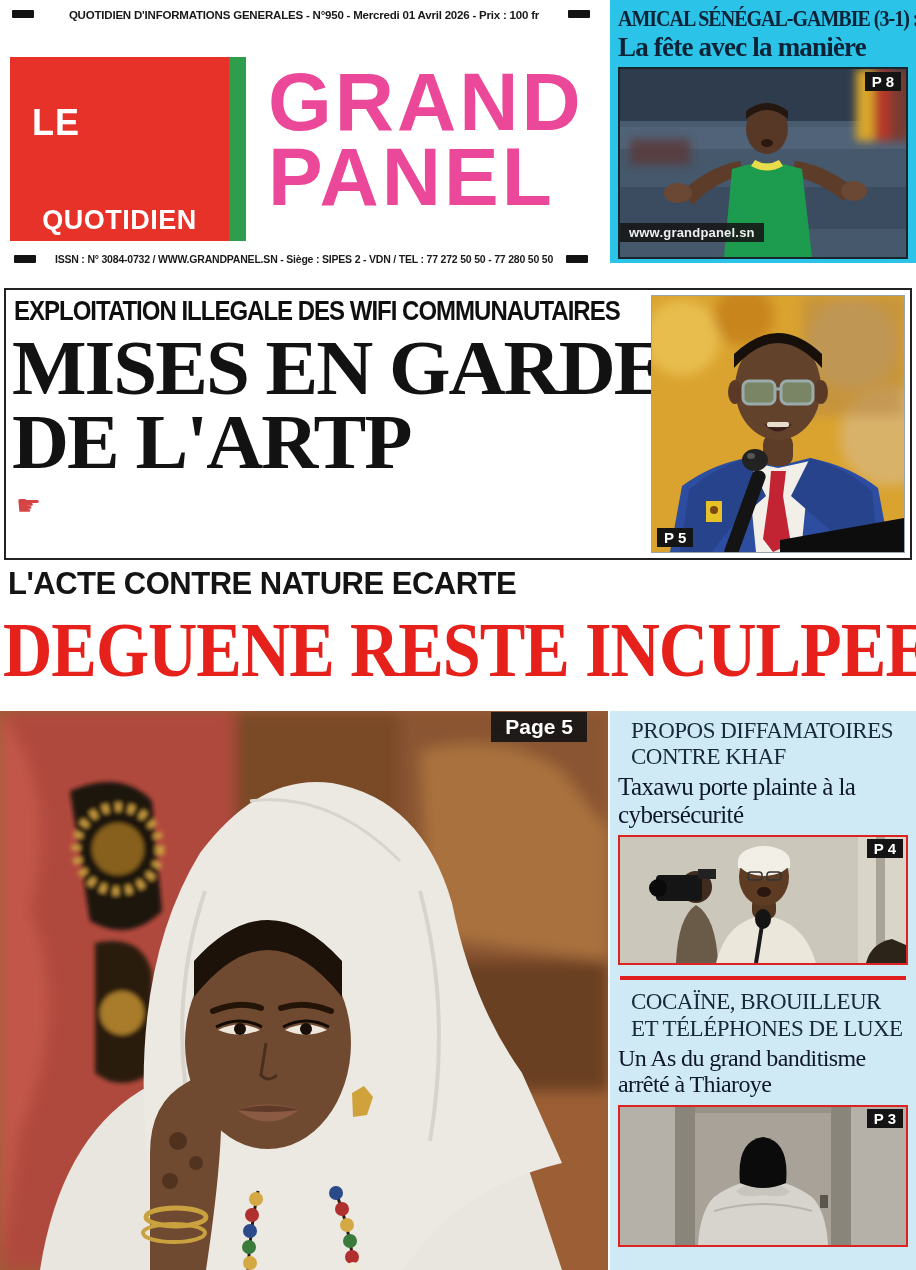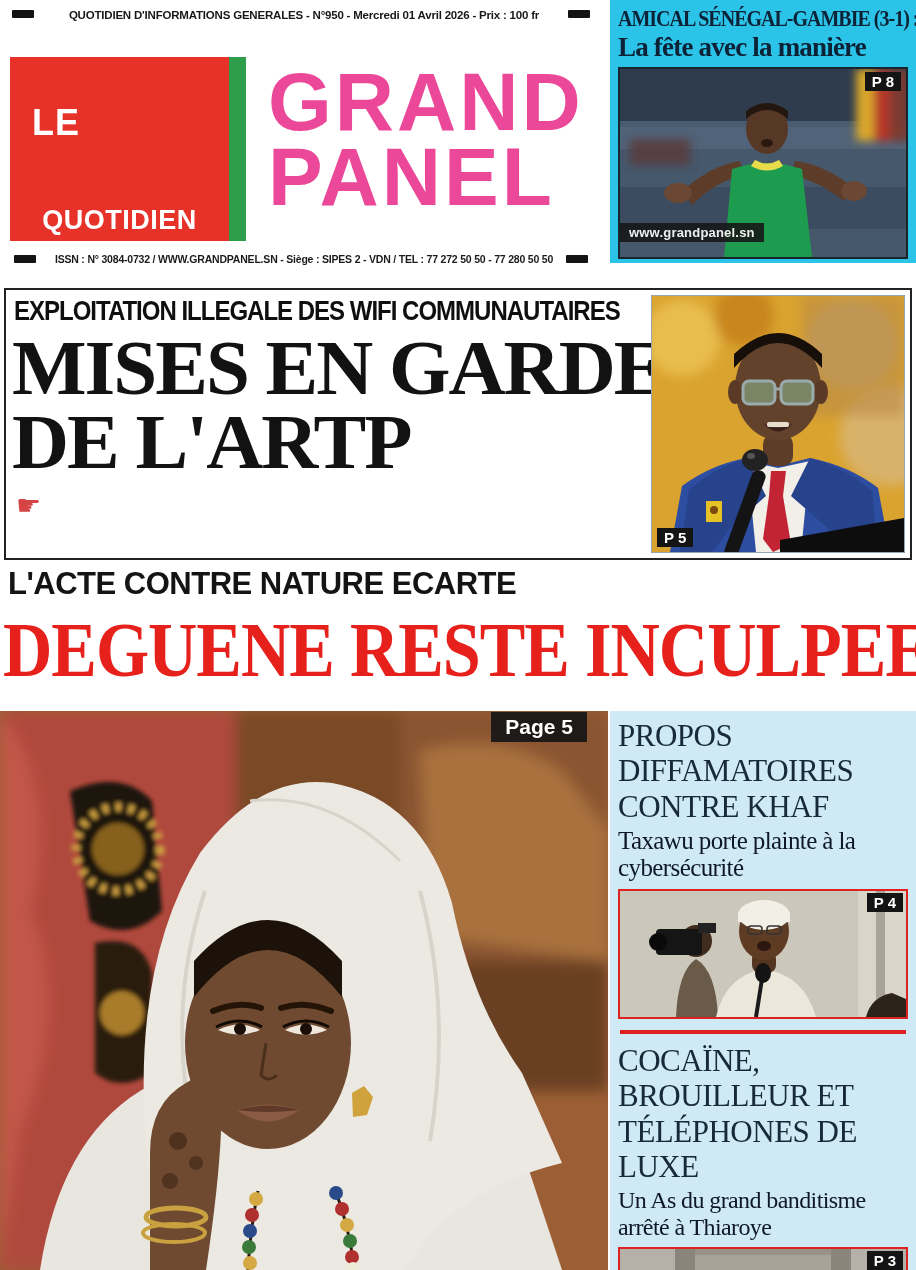--- a/index.html
+++ b/index.html
@@ -69,22 +69,22 @@
   .acte{position:absolute;left:8px;top:566px;font-size:31px;font-weight:bold;
         letter-spacing:-.5px;color:#141414;white-space:nowrap;}
   .deguene{position:absolute;left:3px;top:604px;font-family:"Liberation Serif",serif;
            font-weight:bold;font-size:67px;letter-spacing:-1px;color:#e6211c;
            white-space:nowrap;transform:scale(1.02,1.18);transform-origin:left top;}
 
   
   .main-photo{position:absolute;left:0;top:711px;width:608px;height:559px;overflow:hidden;background:#7a4a2a;}
   .right-col{position:absolute;left:610px;top:711px;width:306px;height:559px;
              background:#cfeaf5;box-sizing:border-box;padding:7px 8px 0;}
-  .rc-kicker{font-family:"Liberation Serif",serif;font-size:31px;line-height:1.14;
-             letter-spacing:-.5px;color:#17293a;}
+  .rc-kicker{font-family:"Liberation Serif",serif;font-size:23px;line-height:1.14;
+             letter-spacing:-.5px;color:#17293a;margin-left:13px;}
   .rc-headline{font-family:"Liberation Serif",serif;font-weight:normal;font-size:25px;
                line-height:1.1;letter-spacing:-.6px;color:#0f172a;margin-top:3px;}
   .rc-headline.small{font-size:24px;}
   .rc-photo{position:relative;border:2px solid #dd2222;margin-top:7px;height:126px;
             overflow:hidden;background:#ccc7bb;}
   .rc-photo.tall{height:138px;}
   .rc-divider{height:4px;background:#e02020;margin:11px 2px 9px;}
 
   svg{display:block;}
 </style>

